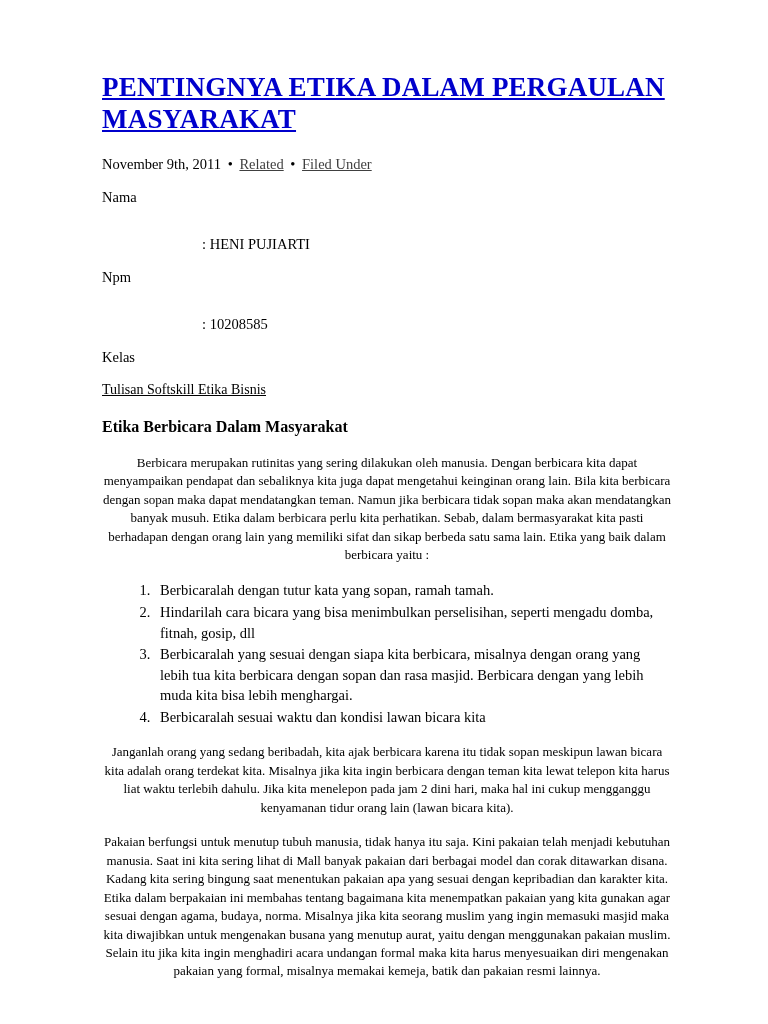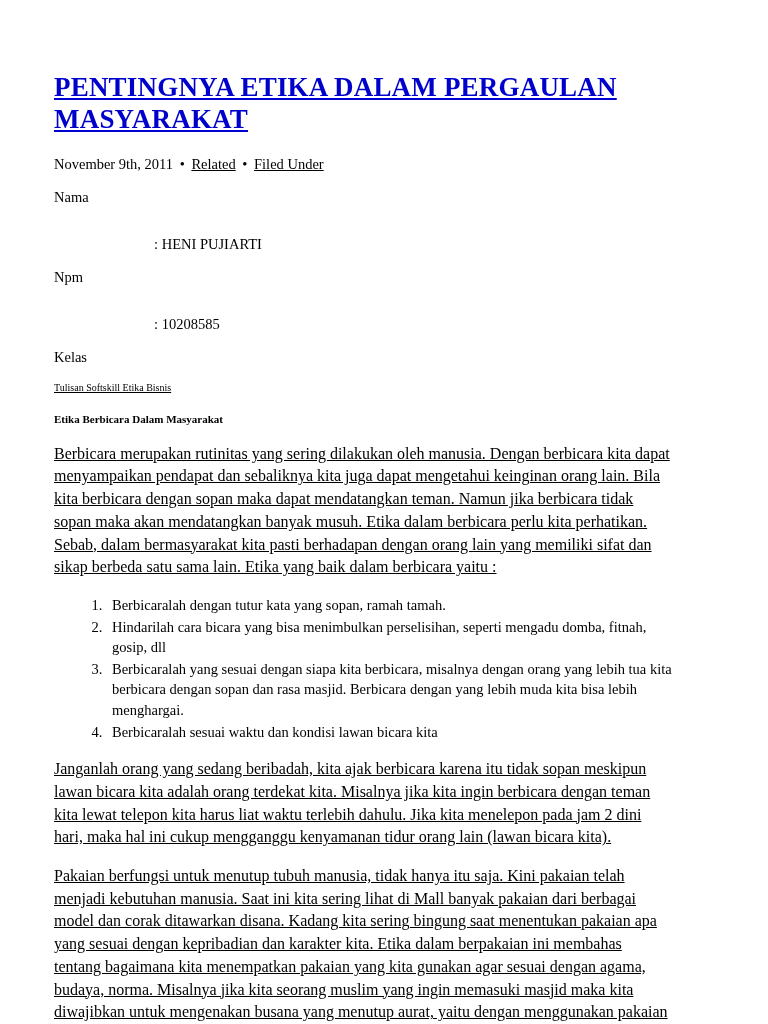--- a/index.html
+++ b/index.html
@@ -10,41 +10,41 @@
     width: 768px;
     height: 1024px;
     background: #ffffff;
     font-family: "Liberation Serif", serif;
     color: #000000;
   }
   .page {
     box-sizing: border-box;
     width: 768px;
     height: 1024px;
-    padding: 72px 96px 40px 54px;
+    padding: 72px 96px 40px 102px;
     background: #ffffff;
   }
   .doc-title {
     font-family: "Liberation Serif", serif;
     font-size: 27px;
     font-weight: bold;
     line-height: 1.18;
     color: #0000cc;
     text-decoration: underline;
     margin: 0 0 20px 0;
     letter-spacing: 0.2px;
   }
   .meta-line {
     font-size: 14.5px;
     margin: 0 0 16px 0;
     color: #000000;
   }
   .meta-line a,
   .meta-link {
-    color: #000000;
+    color: #404040;
     text-decoration: underline;
     cursor: pointer;
   }
   .bullet-sep {
     color: #000000;
     padding: 0 3px;
   }
   .info-row {
     font-size: 14.5px;
     margin: 0 0 16px 0;
@@ -52,35 +52,34 @@
   }
   .info-label {
     width: 100px;
     flex: 0 0 100px;
   }
   .info-value {
     flex: 1;
     margin-top: 47px;
   }
   .subtitle-underline {
-    font-size: 10px;
+    font-size: 14px;
     text-decoration: underline;
     margin: 0 0 20px 0;
   }
   .section-heading {
-    font-size: 11px;
+    font-size: 16px;
     font-weight: bold;
     margin: 0 0 18px 0;
   }
   p.body-text {
-    font-size: 16px;
+    font-size: 13px;
     line-height: 1.42;
     margin: 0 0 16px 0;
-    text-align: left;
-    text-decoration: underline;
+    text-align: center;
   }
   ol.numbered {
     margin: 0 0 16px 0;
     padding-left: 52px;
     font-size: 14.5px;
     line-height: 1.42;
   }
   ol.numbered li {
     margin: 0 0 1px 0;
     padding-left: 6px;

